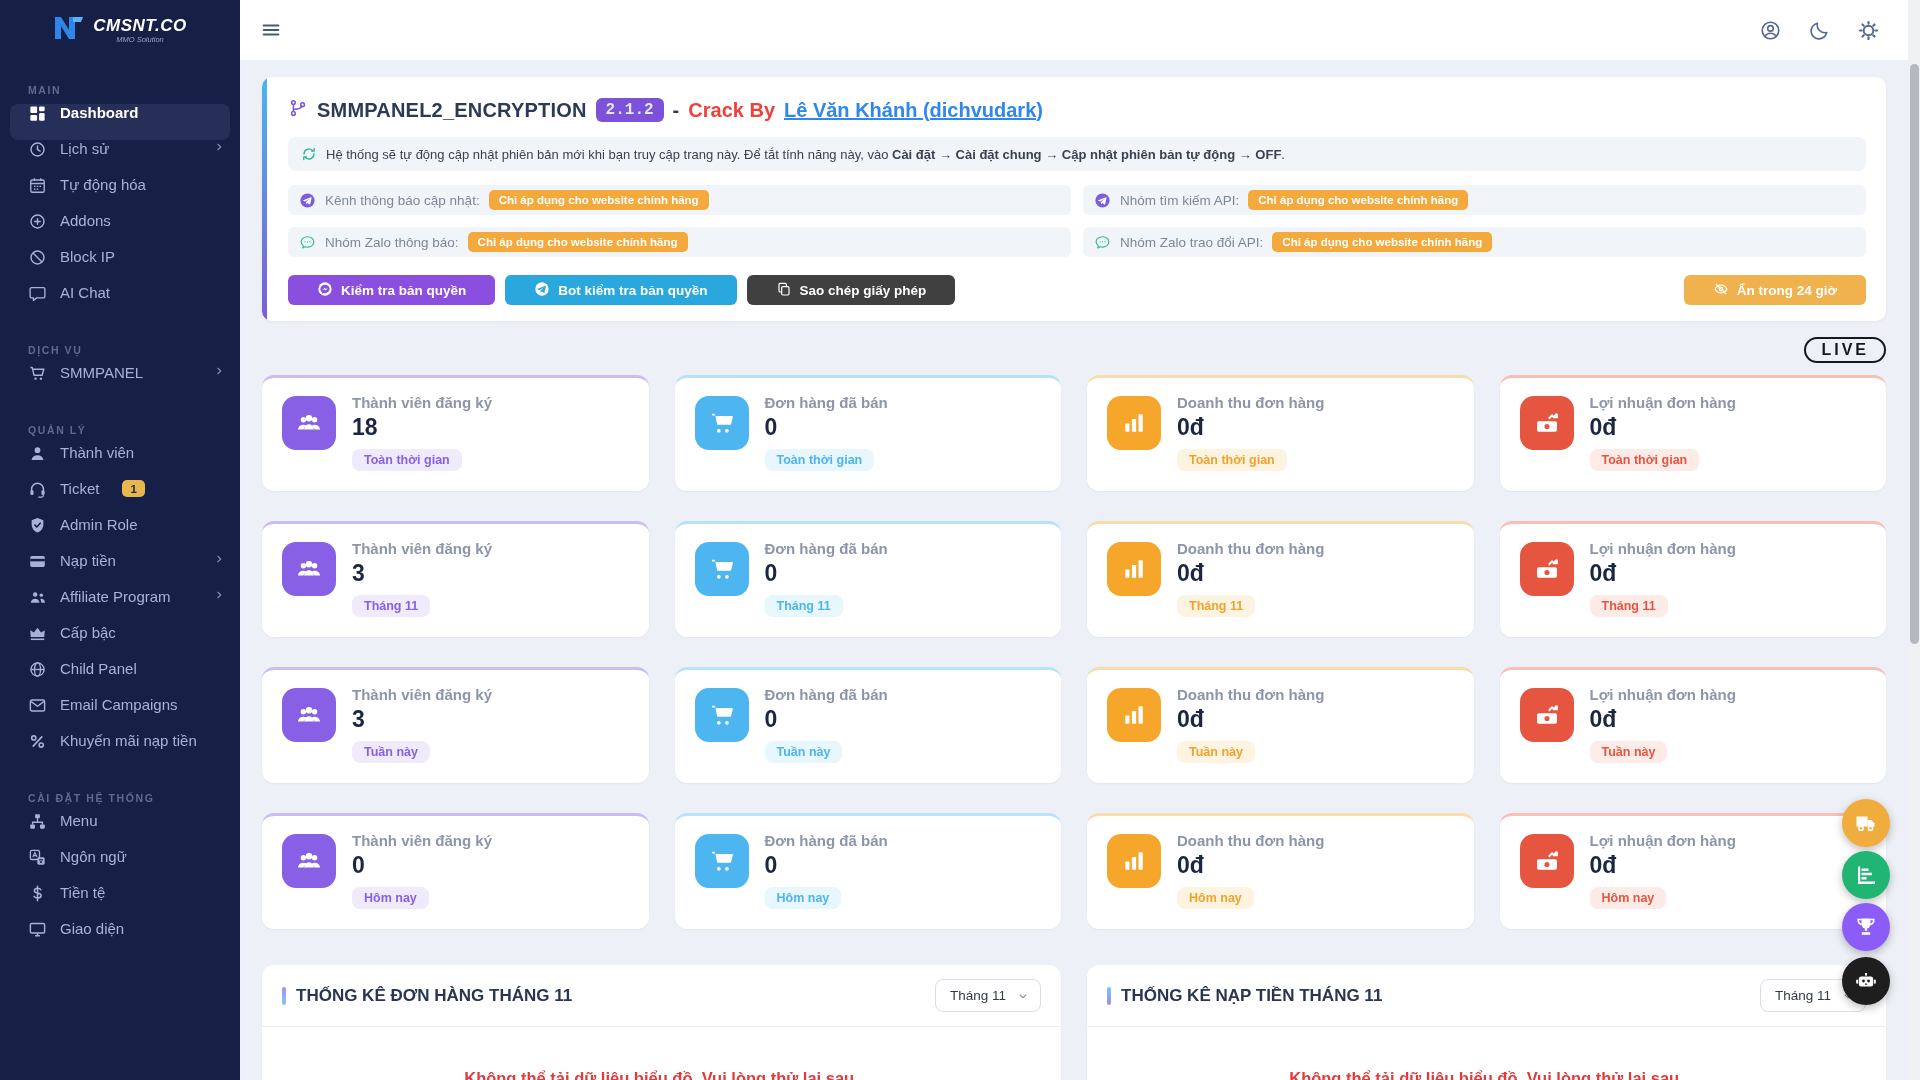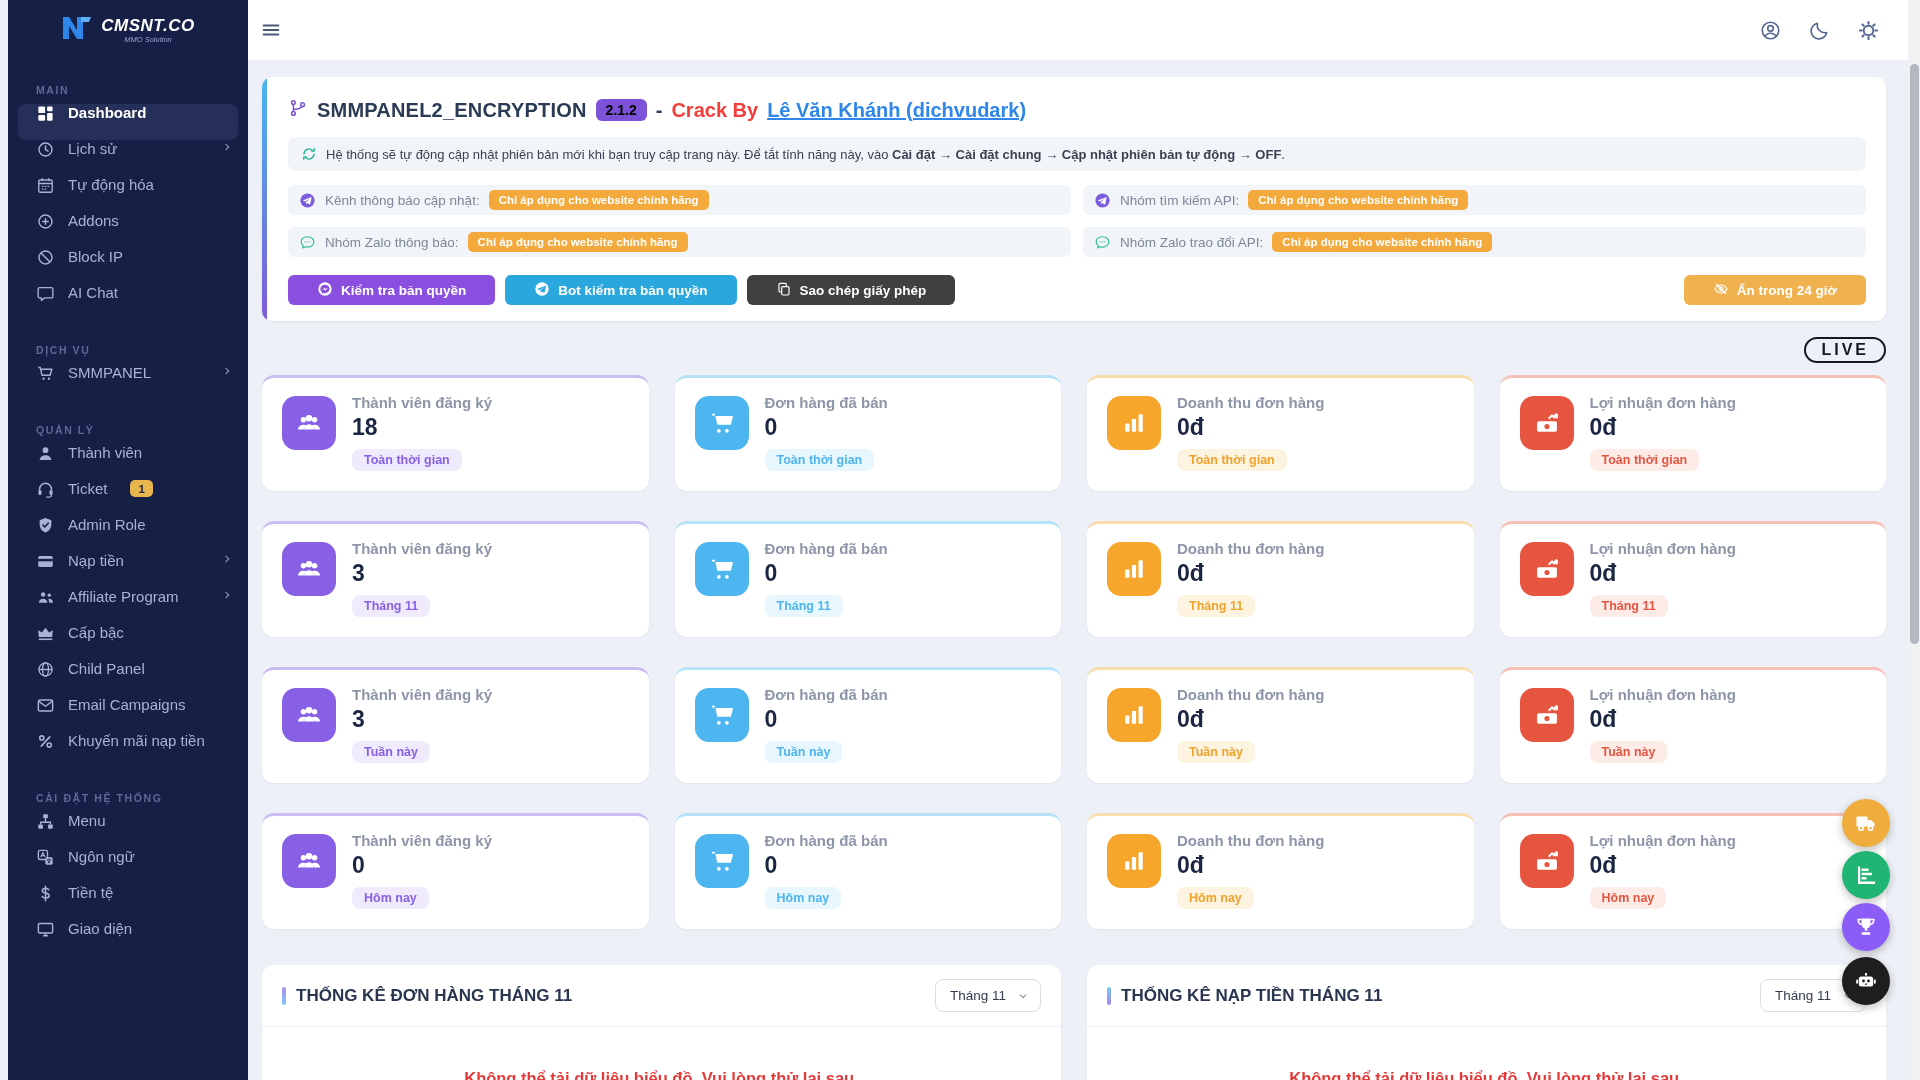--- a/index.html
+++ b/index.html
@@ -1,20 +1,20 @@
 <!DOCTYPE html>
 <html><head>
 <meta charset="utf-8">
 <style>
   * { box-sizing: border-box; margin: 0; padding: 0; }
   html,body { width:1920px; height:1080px; overflow:hidden;
     font-family:"Liberation Sans", sans-serif; background:#edf0f6; }
 
   
-  .sidebar { position:fixed; left:8px; top:0; width:240px; height:1080px;
+  .sidebar { position:fixed; left:0; top:0; width:240px; height:1080px;
     background:#161f45; color:#a9b2d6; z-index:20; overflow:hidden; }
   .logo { height:60px; display:flex; align-items:center; justify-content:center; gap:8px; }
   .logo-text { display:flex; flex-direction:column; }
   .logo-name { color:#fff; font-weight:bold; font-style:italic; font-size:17px; letter-spacing:.5px; }
   .logo-tag { color:#93a4cf; font-size:7.5px; font-style:italic; text-align:center; margin-top:-1px; }
   .sec-label { margin:24px 0 8px 28px; font-size:10.5px; font-weight:bold;
     letter-spacing:1.6px; color:#5f6a94; }
   .s-item { height:36px; display:flex; align-items:flex-start; gap:13px;
     padding:0 14px 0 28px; font-size:15px; color:#a9b2d6; cursor:pointer; }
   .s-item.active { background:#262f58; border-radius:8px; margin:0 10px;
@@ -39,22 +39,22 @@
   .content { position:absolute; left:240px; top:60px; right:0; bottom:0;
     padding:17px 34px 0 22px; overflow:hidden; }
 
   
   .license { position:relative; background:#fff; border-radius:10px; overflow:hidden;
     padding:16px 20px 16px 26px; box-shadow:0 1px 3px rgba(25,35,65,.06); }
   .license-accent { position:absolute; left:0; top:0; bottom:0; width:5px;
     background:linear-gradient(#49b7ec,#7e5bd8); }
   .lic-title-row { display:flex; align-items:center; gap:9px; height:34px; }
   .lic-title { font-size:20px; font-weight:bold; color:#2b3a55; letter-spacing:.2px; }
-  .lic-ver { background:#7c52d8; color:#000000; font-size:14px; font-weight:bold;
-    padding:3px 10px; border-radius:6px; }
+  .lic-ver { background:#7c52d8; color:#e5e5e5; font-size:16px; font-weight:bold;
+    padding:3px 10px; border-radius:6px;font-family:Liberation Mono, monospace; }
   .lic-sep { font-size:20px; font-weight:bold; color:#2b3a55; }
   .lic-crack { font-size:20px; font-weight:bold; color:#f23f3b; }
   .lic-link { font-size:20px; font-weight:bold; color:#2f86eb; text-decoration:underline; cursor:pointer; }
   .notice { margin-top:10px; background:#f1f4f8; border-radius:8px; height:34px;
     display:flex; align-items:center; gap:9px; padding:0 13px; font-size:13px; color:#3a4252; }
   .notice .ic svg { width:16px; height:16px; display:block; }
   .channels { margin-top:14px; display:grid; grid-template-columns:1fr 1fr; gap:12px; }
   .chan { background:#f1f4f8; border-radius:6px; height:30px; display:flex;
     align-items:center; gap:9px; padding:0 11px; }
   .chan .ic svg { width:17px; height:17px; display:block; }

